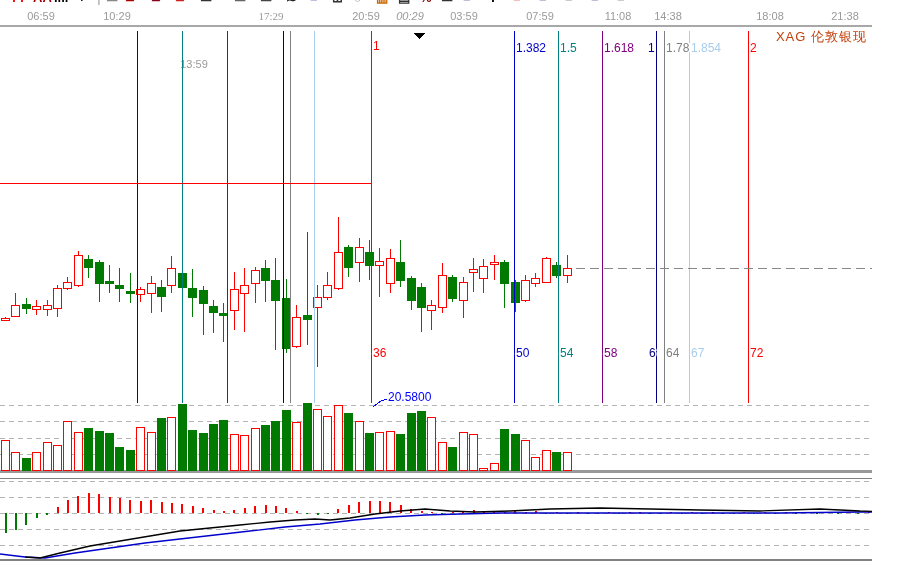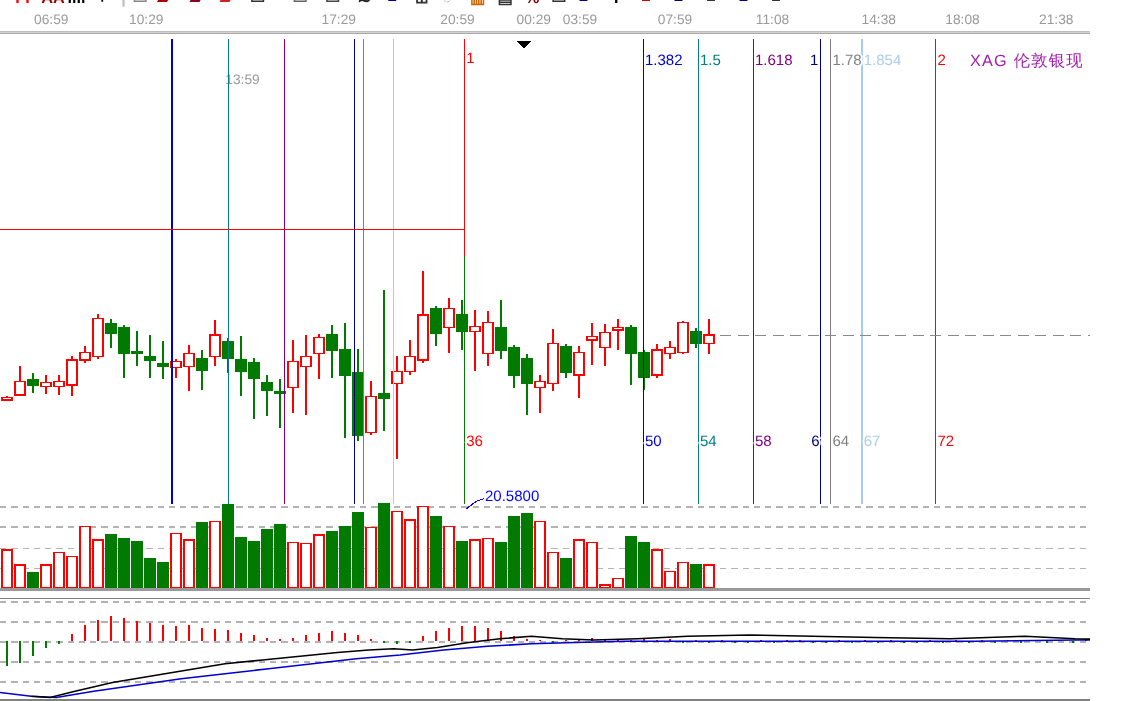--- a/index.html
+++ b/index.html
@@ -4,21 +4,21 @@
 <style>
   html,body{margin:0;padding:0;background:#fff;}
   #window{position:relative;width:872px;height:561px;background:#fff;overflow:hidden;
           font-family:"Liberation Sans",sans-serif;}
   #toolbar-strip{position:absolute;left:0;top:0;width:898px;height:8px;overflow:hidden;background:#fff;}
   #toolbar-strip .tico{position:absolute;top:-9px;font-size:13px;font-weight:bold;line-height:14px;}
   #time-axis{position:absolute;left:0;top:8px;width:898px;height:17px;background:#fff;
              border-bottom:1px solid #a8a8a8;}
   #time-axis .tlabel{position:absolute;top:2px;transform:translateX(-50%);
                      font-size:11px;color:#9a9a9a;white-space:nowrap;}
-  #symbol-label{position:absolute;top:40px;right:5px;font-size:13px;color:#a21caf;
+  #symbol-label{position:absolute;top:28px;right:5px;font-size:13px;color:#c2410c;
                 letter-spacing:1px;white-space:nowrap;}
   svg{position:absolute;left:0;top:0;}
   svg text{font-family:"Liberation Sans",sans-serif;font-size:12px;paint-order:stroke;
            stroke:#ffffff;stroke-width:3px;}
 </style>
 </head>
 <body>
 
 <div id="window">
   <div id="toolbar-strip">
@@ -47,27 +47,27 @@
       <span class="tico" style="left: 513px; color: rgb(204, 0, 0);">≡</span>
       <span class="tico" style="left: 539px; color: rgb(0, 0, 102);">≡</span>
       <span class="tico" style="left: 565px; color: rgb(51, 51, 51);">≡</span>
       <span class="tico" style="left: 591px; color: rgb(0, 0, 102);">≡</span>
       <span class="tico" style="left: 617px; color: rgb(51, 51, 51);">≡</span>
     </div>
   <div id="time-axis">
       <span class="tlabel" style="left: 41px;">06:59</span>
       <span class="tlabel" style="left: 117px; text-align: center;">10:29</span>
       <span class="tlabel" style="left: 194px; margin-top: 48px;">13:59</span>
-      <span class="tlabel" style="left: 271px;">17:29</span>
+      <span class="tlabel" style="left: 271px; font-family: Liberation Serif, serif;">17:29</span>
       <span class="tlabel" style="left: 366px;">20:59</span>
-      <span class="tlabel" style="left: 427px;">00:29</span>
+      <span class="tlabel" style="left: 410px; font-style: italic;">00:29</span>
       <span class="tlabel" style="left: 464px;">03:59</span>
       <span class="tlabel" style="left: 540px;">07:59</span>
       <span class="tlabel" style="left: 618px; text-align: right;">11:08</span>
-      <span class="tlabel" style="left: 703px;">14:38</span>
+      <span class="tlabel" style="left: 668px;">14:38</span>
       <span class="tlabel" style="left: 770px;">18:08</span>
       <span class="tlabel" style="left: 845px;">21:38</span>
     </div>
   <svg id="cv" width="898" height="561" viewBox="0 0 898 561" shape-rendering="crispEdges">
       <g>
         <line x1="0" y1="26.5" x2="898" y2="26.5" stroke="#a8a8a8"></line>
         <line x1="0" y1="405.5" x2="898" y2="405.5" stroke="#b3b3b3" stroke-dasharray="5 4"></line>
         <line x1="0" y1="421.5" x2="898" y2="421.5" stroke="#b3b3b3" stroke-dasharray="5 4"></line>
         <line x1="0" y1="438.5" x2="898" y2="438.5" stroke="#b3b3b3" stroke-dasharray="5 4"></line>
         <line x1="0" y1="454.5" x2="898" y2="454.5" stroke="#b3b3b3" stroke-dasharray="5 4"></line>

